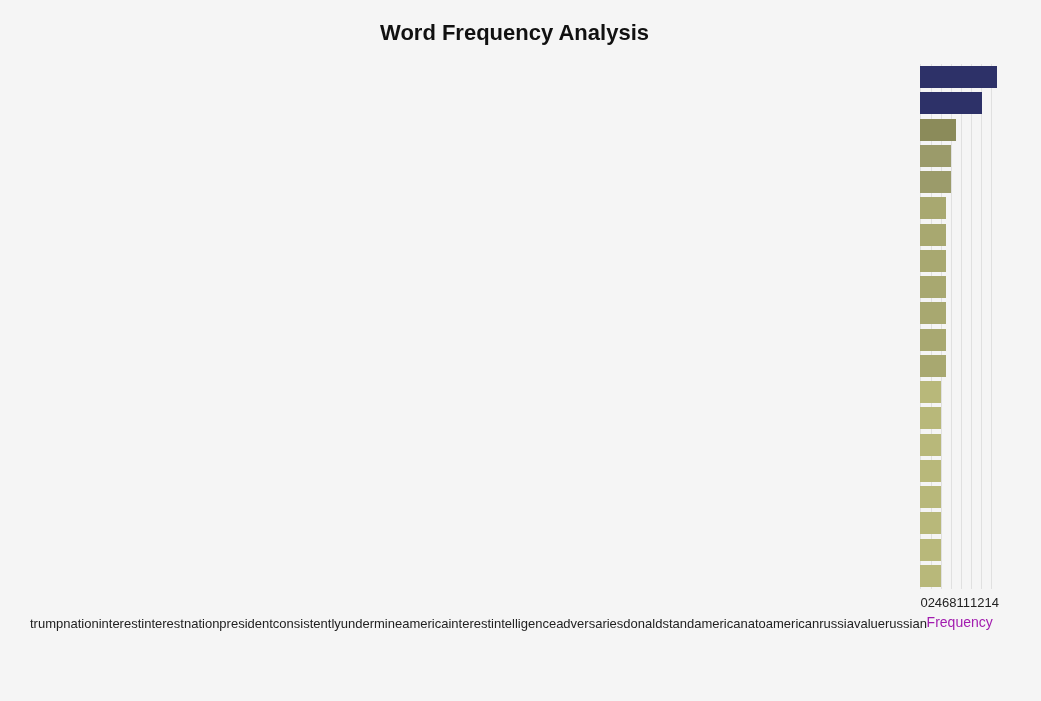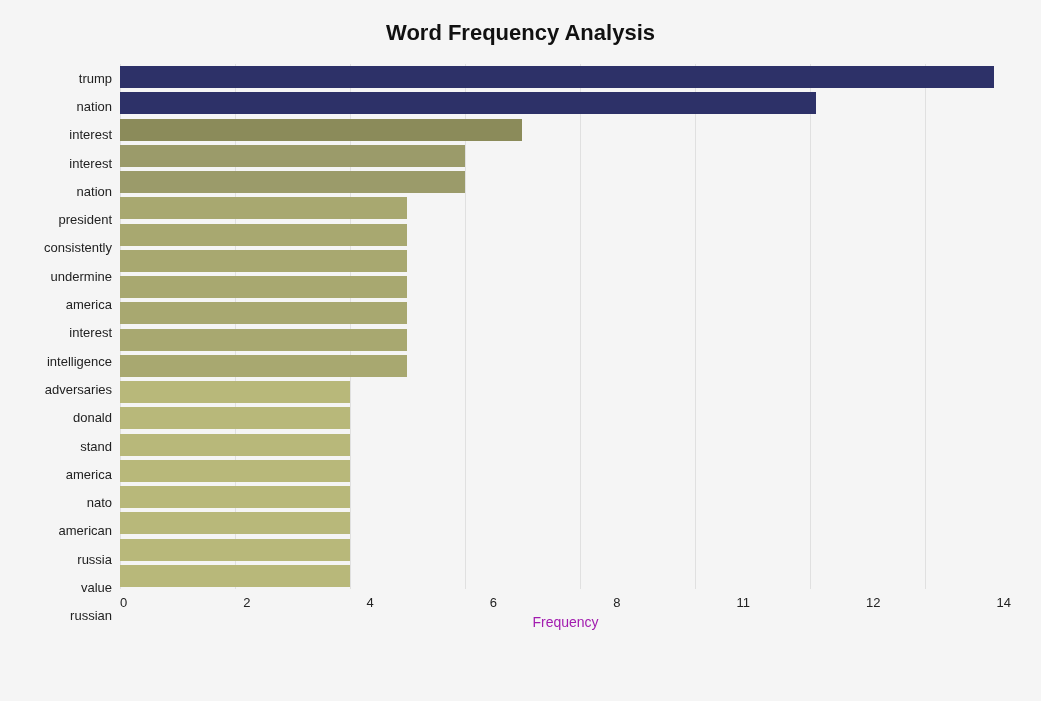--- a/index.html
+++ b/index.html
@@ -9,33 +9,33 @@
       width: 1041px;
       height: 701px;
       display: flex;
       align-items: center;
       justify-content: center;
     }
     .chart-container {
       background: #f5f5f5;
       width: 1041px;
       height: 701px;
-      padding: 20px 30px 60px 30px;
+      padding: 20px 42px 60px 30px;
       position: relative;
     }
     .chart-title {
       text-align: center;
       font-size: 22px;
       font-weight: bold;
       color: #111;
       margin-bottom: 18px;
     }
     .y-axis-labels {
       display: flex;
-      flex-direction: column;
+      flex-direction: row;
       justify-content: space-around;
       align-items: flex-end;
       padding-right: 8px;
       min-width: 90px;
       height: 100%;
     }
     .y-label {
       font-size: 13px;
       color: #222;
       line-height: 1;

